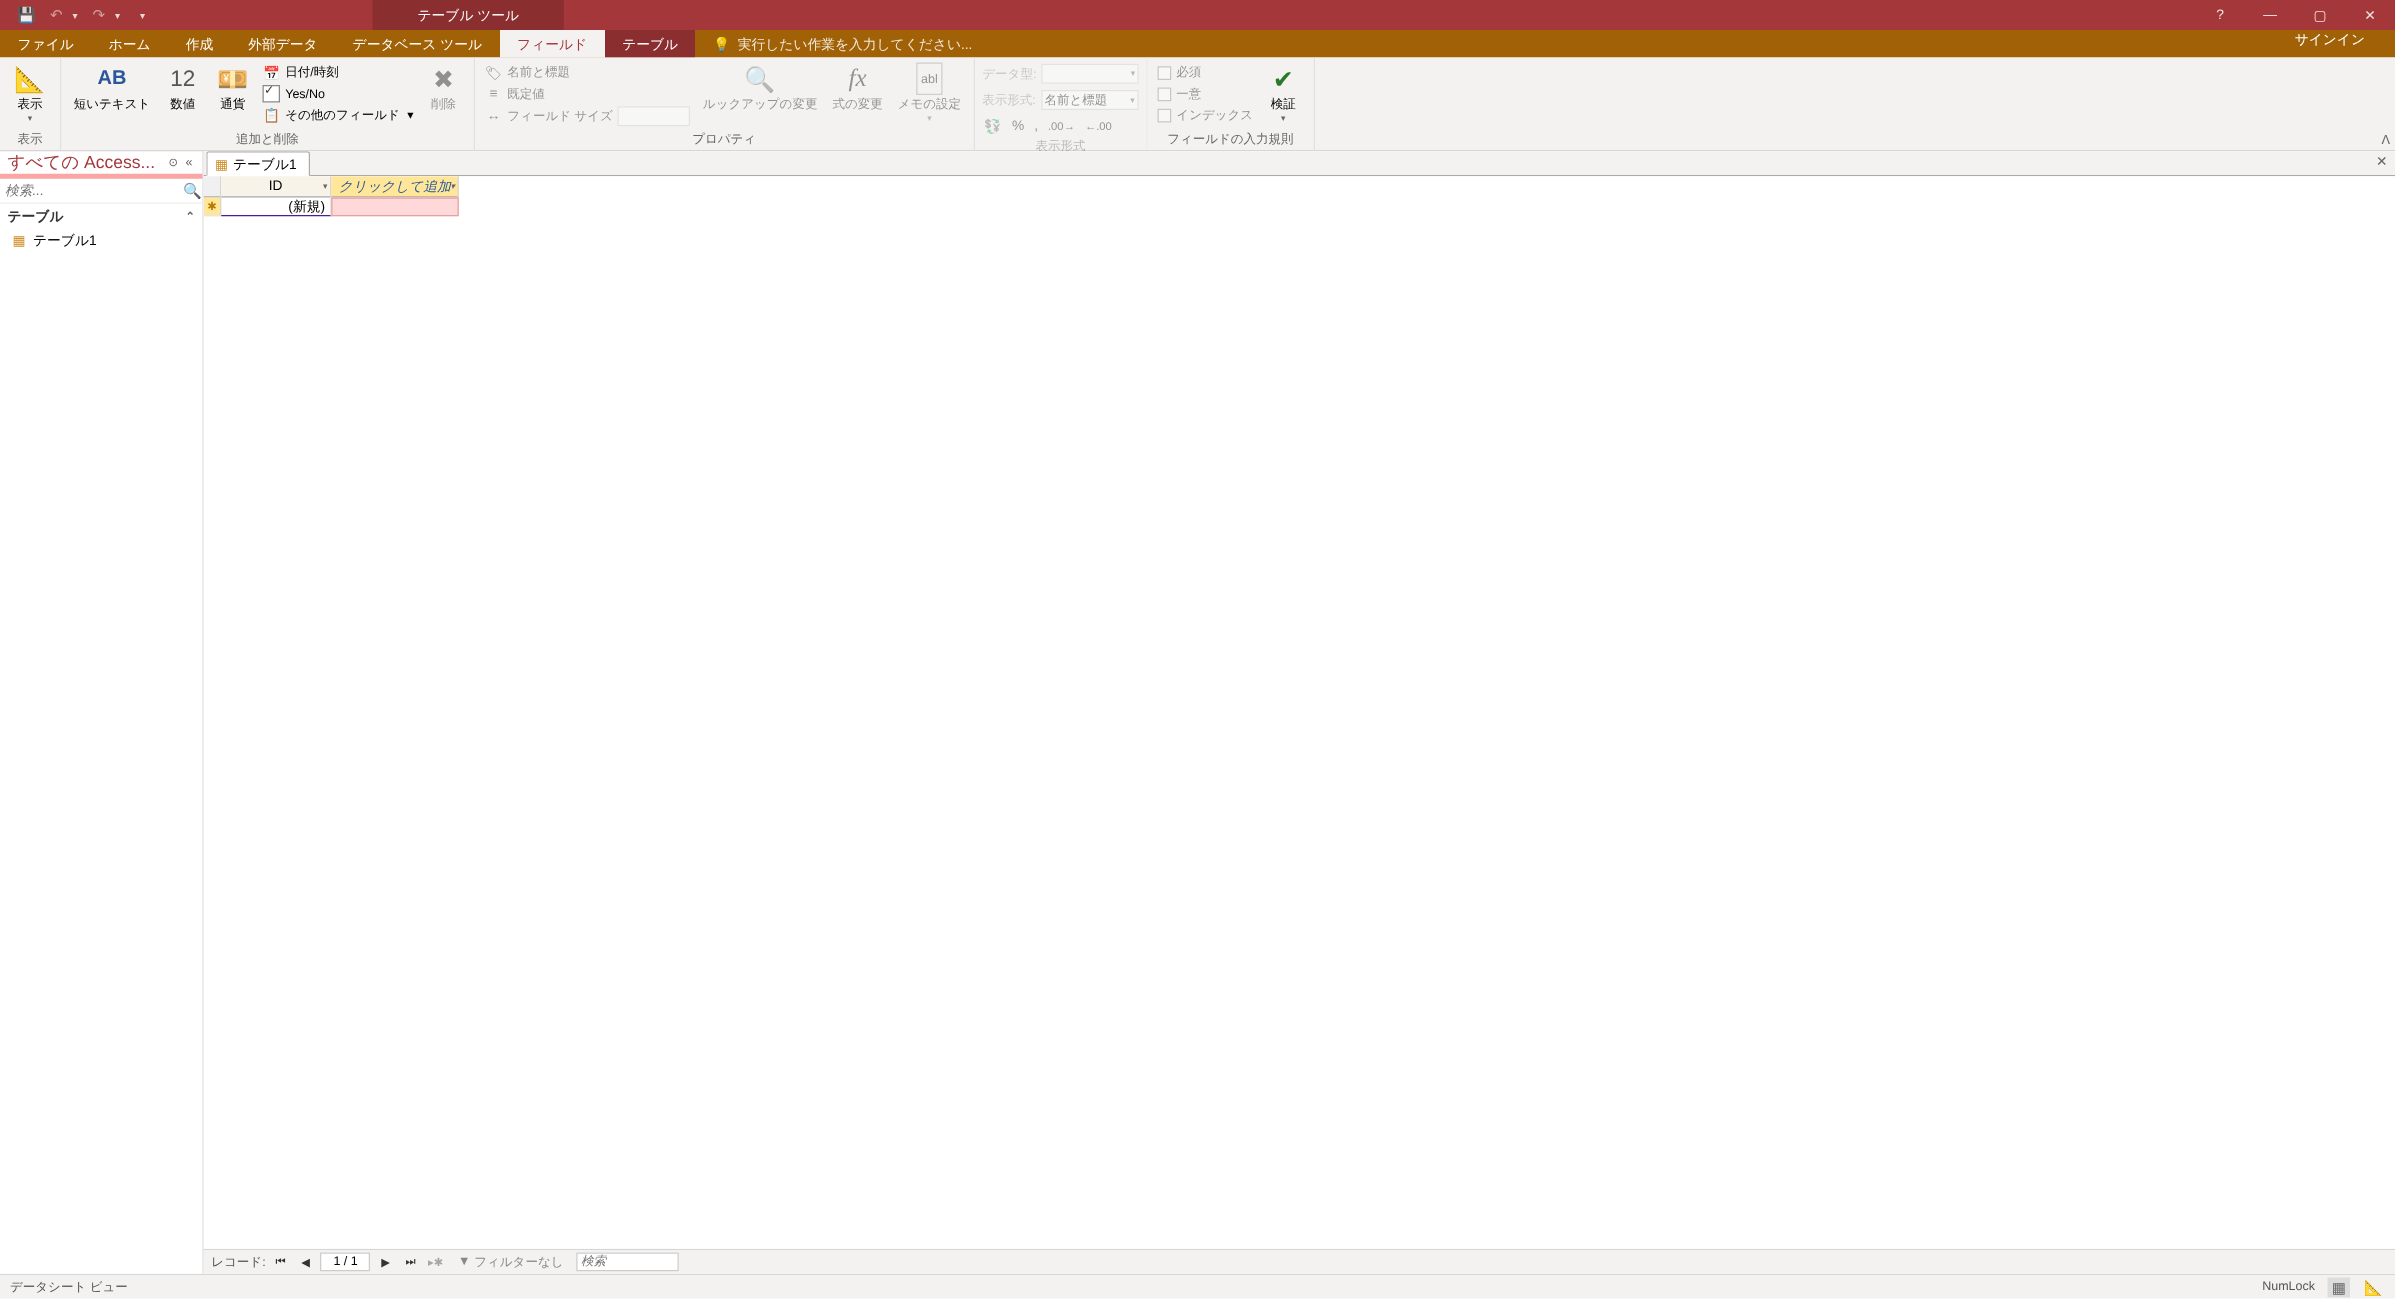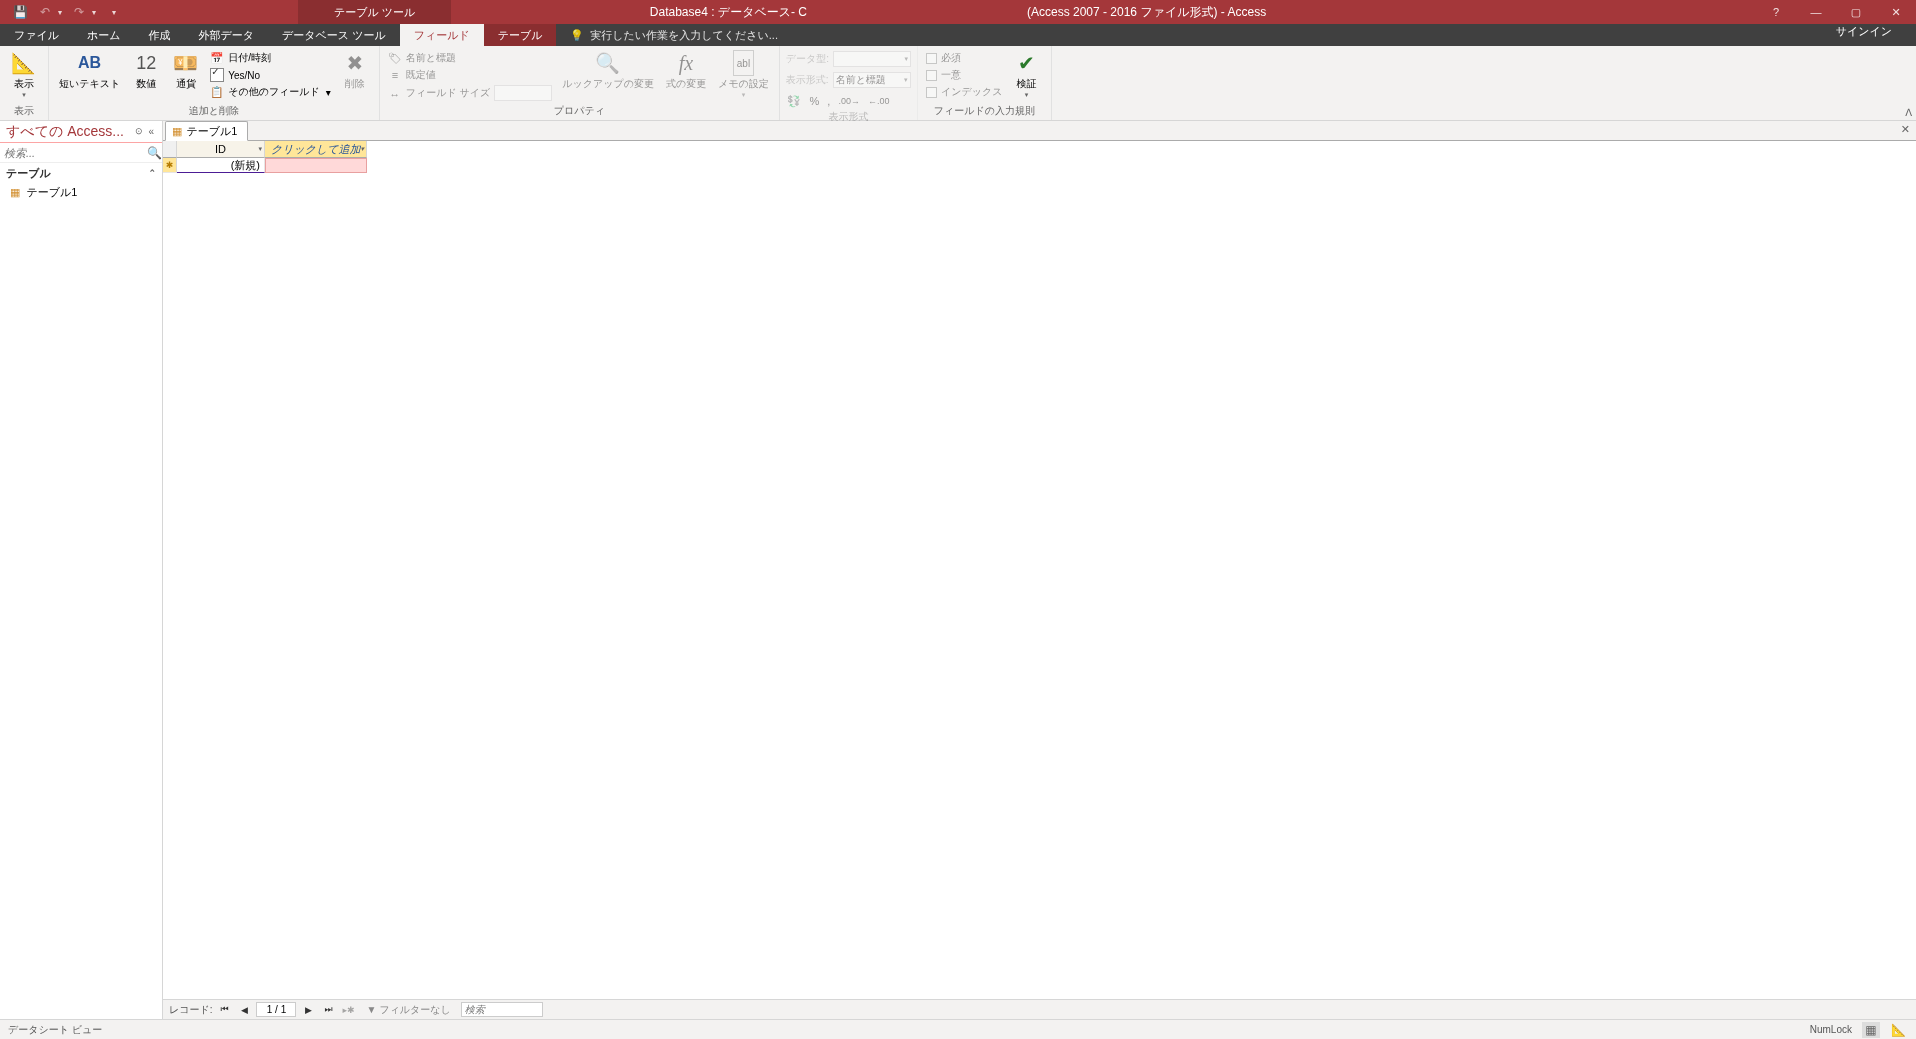--- a/index.html
+++ b/index.html
@@ -11,21 +11,21 @@
 .qat-icon { width: 14px; height: 14px; display: flex; align-items: center; justify-content: center; font-size: 12px; opacity: 0.9; }
 .qat-undo, .qat-redo { opacity: 0.5; }
 .qat-drop { font-size: 8px; opacity: 0.8; margin-left: -4px; }
 .title-center { position: absolute; left: 50%; transform: translateX(-50%); display: flex; gap: 220px; font-size: 12px; }
 .title-center span { white-space: nowrap; }
 .table-tools-tab { position: absolute; left: 298px; top: 0; height: 24px; background: #8a2e30; padding: 0 36px; display: flex; align-items: center; font-size: 11px; color: #fff; }
 .win-controls { position: absolute; right: 0; display: flex; }
 .win-btn { width: 40px; height: 24px; display: flex; align-items: center; justify-content: center; font-size: 11px; color: #fff; opacity: 0.85; }
 
 
-.ribbon-tabs { height: 22px; background: #404040; display: flex; align-items: stretch; color: #fff; font-size: 11px; position: relative; }
+.ribbon-tabs { height: 22px; background: #a16207; display: flex; align-items: stretch; color: #fff; font-size: 11px; position: relative; }
 .rtab { padding: 0 14px; display: flex; align-items: center; cursor: default; }
 .rtab.active { background: #f3f2f1; color: #a4373a; }
 .tell-me { display: flex; align-items: center; gap: 6px; padding-left: 14px; color: #fff; opacity: 0.85; font-size: 11px; }
 .signin { position: absolute; right: 10px; color: #fff; }
 
 
 .ribbon { height: 75px; background: #f3f2f1; border-bottom: 1px solid #d6d6d6; display: flex; position: relative; }
 .group { border-right: 1px solid #e1e1e1; padding: 2px 6px 0 6px; display: flex; flex-direction: column; justify-content: space-between; }
 .group-content { display: flex; align-items: flex-start; gap: 4px; flex: 1; }
 .group-label { text-align: center; font-size: 10px; color: #666; padding-bottom: 2px; white-space: nowrap; }
@@ -42,21 +42,21 @@
 .field-input { width: 58px; height: 16px; border: 1px solid #ccc; background: #fff; font-size: 10px; padding: 0 2px; }
 .combo { width: 78px; height: 16px; border: 1px solid #ccc; background: #fff; font-size: 10px; display: flex; align-items: center; justify-content: space-between; padding: 0 2px; }
 .combo .cdrop { font-size: 7px; color: #666; }
 .row-label { font-size: 10px; color: #888; white-space: nowrap; }
 .format-row { display: flex; align-items: center; gap: 4px; height: 18px; }
 .collapse-ribbon { position: absolute; right: 4px; bottom: 2px; font-size: 10px; color: #666; }
 
 
 .workspace { display: flex; height: calc(1039px - 24px - 22px - 75px - 20px); }
 .nav-pane { width: 163px; border-right: 1px solid #d6d6d6; display: flex; flex-direction: column; background: #fff; }
-.nav-header { height: 22px; display: flex; align-items: center; justify-content: space-between; padding: 0 6px; color: #a4373a; font-size: 14px; border-bottom: 1px solid #fca5a5; }
+.nav-header { height: 22px; display: flex; align-items: center; justify-content: space-between; padding: 0 6px; color: #a4373a; font-size: 14px; border-bottom: 4px solid #fca5a5; }
 .nav-header .chev { font-size: 9px; color: #666; }
 .nav-collapse { font-size: 10px; color: #666; padding: 0 2px; }
 .nav-search { height: 20px; display: flex; align-items: center; border-bottom: 1px solid #eee; padding: 0 4px; }
 .nav-search input { flex: 1; border: none; outline: none; font-size: 11px; color: #888; font-style: italic; }
 .nav-search .sicon { color: #467abf; font-size: 12px; }
 .nav-group { height: 20px; display: flex; align-items: center; justify-content: space-between; padding: 0 6px; font-size: 11px; font-weight: bold; color: #333; }
 .nav-group .gchev { font-size: 9px; color: #666; }
 .nav-item { height: 18px; display: flex; align-items: center; gap: 6px; padding-left: 10px; font-size: 11px; }
 .nav-item .ticon { color: #d28f2f; font-size: 11px; }
 
@@ -99,24 +99,20 @@
 <div class="titlebar">
   <div class="qat">
     <span class="qat-icon">💾</span>
     <span class="qat-icon qat-undo">↶</span>
     <span class="qat-drop">▾</span>
     <span class="qat-icon qat-redo">↷</span>
     <span class="qat-drop">▾</span>
     <span class="qat-drop" style="margin-left:6px">▾</span>
   </div>
   <div class="table-tools-tab">テーブル ツール</div>
-  <div class="title-center">
-    <span>Database4 : データベース- C</span>
-    <span>(Access 2007 - 2016 ファイル形式) - Access</span>
-  </div>
   <div class="win-controls">
     <div class="win-btn">?</div>
     <div class="win-btn">―</div>
     <div class="win-btn">▢</div>
     <div class="win-btn">✕</div>
   </div>
 </div>
 
 <div class="ribbon-tabs">
   <div class="rtab">ファイル</div>

